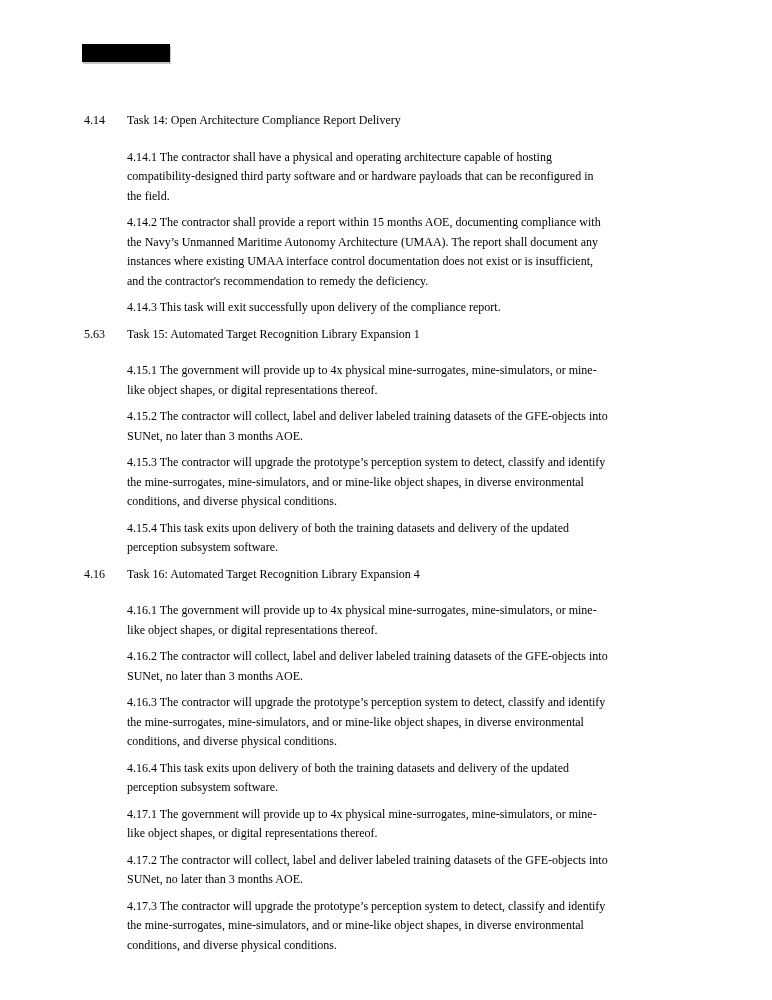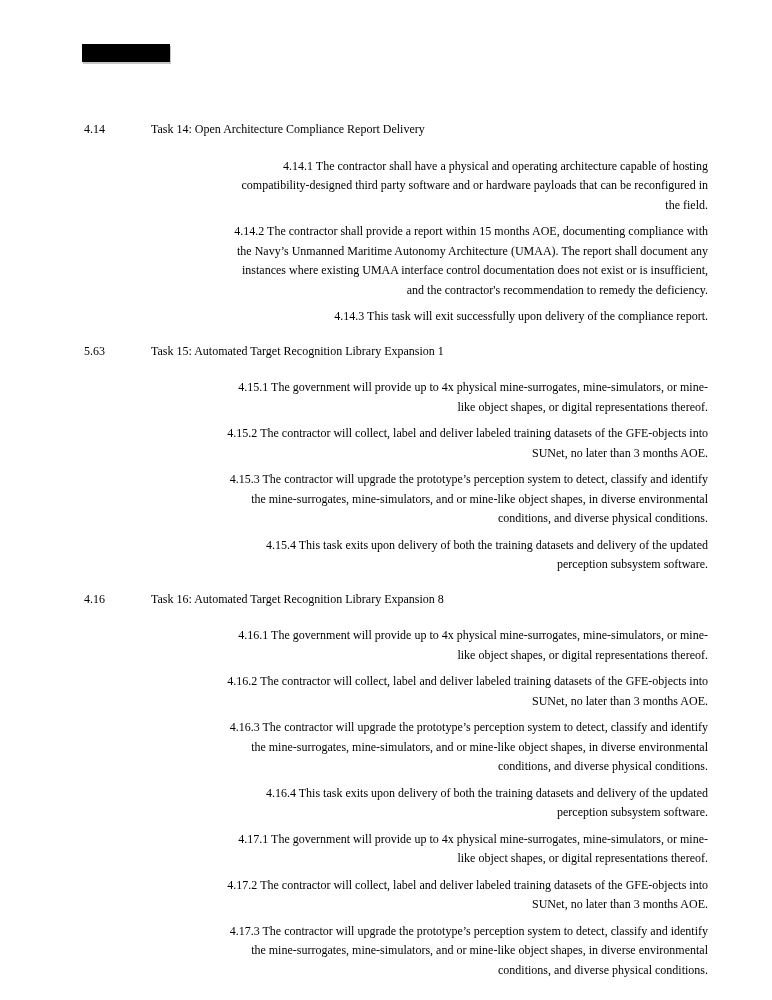--- a/index.html
+++ b/index.html
@@ -27,35 +27,33 @@
     box-shadow: 1px 2px 0 rgba(150,150,150,0.55);
   }
   .content {
     position: absolute;
     left: 84px;
     top: 105px;
     width: 624px;
   }
   .section-heading {
     display: flex;
-    margin: 15px 0 17px 0;
-    gap: 24px;
+    margin: 6px 0 17px 0;
   }
   .section-number {
     flex: none;
     width: 43px;
   }
   .section-title {
     flex: 1;
   }
   .para {
     white-space: pre-wrap;
     margin: 0 0 7px 0;
     padding-left: 43px;
-    text-align: right;
   }
 </style>
 </head>
 <body>
 
 <div class="redaction-bar"></div>
 
 <div class="content">
 
   <div>
@@ -85,21 +83,21 @@
     <p class="para">4.15.3 The contractor will upgrade the prototype’s perception system to detect, classify and identify
 the mine-surrogates, mine-simulators, and or mine-like object shapes, in diverse environmental
 conditions, and diverse physical conditions.</p>
     <p class="para">4.15.4 This task exits upon delivery of both the training datasets and delivery of the updated
 perception subsystem software.</p>
   </div>
 
   <div>
     <div class="section-heading">
       <span class="section-number">4.16</span>
-      <span class="section-title">Task 16: Automated Target Recognition Library Expansion 8</span>
+      <span class="section-title">Task 16: Automated Target Recognition Library Expansion 4</span>
     </div>
     <p class="para">4.16.1 The government will provide up to 4x physical mine-surrogates, mine-simulators, or mine-
 like object shapes, or digital representations thereof.</p>
     <p class="para">4.16.2 The contractor will collect, label and deliver labeled training datasets of the GFE-objects into
 SUNet, no later than 3 months AOE.</p>
     <p class="para">4.16.3 The contractor will upgrade the prototype’s perception system to detect, classify and identify
 the mine-surrogates, mine-simulators, and or mine-like object shapes, in diverse environmental
 conditions, and diverse physical conditions.</p>
     <p class="para">4.16.4 This task exits upon delivery of both the training datasets and delivery of the updated
 perception subsystem software.</p>

